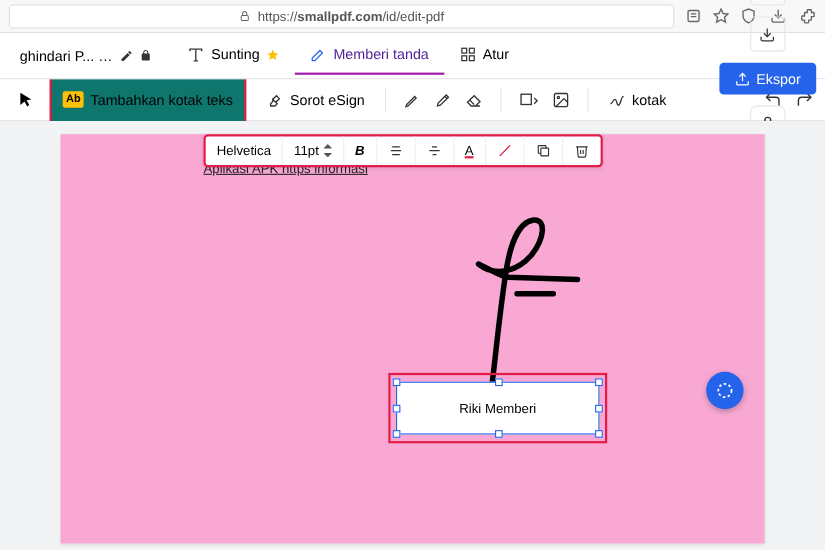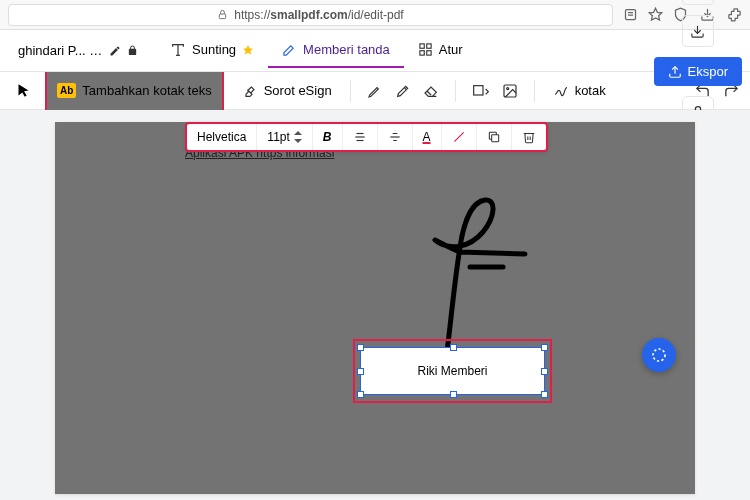--- a/index.html
+++ b/index.html
@@ -17,32 +17,32 @@
 .tool-tabs { display: flex; margin-left: 8px; }
 .tool-tab { display: flex; align-items: center; gap: 6px; padding: 8px 14px; font-size: 13px; cursor: pointer; border-bottom: 2px solid transparent; }
 .tool-tab.active { color: #4c1d95; border-bottom: 2px solid #a21caf; }
 .right-actions { margin-left: auto; display: flex; gap: 10px; align-items: center; flex-direction: column; }
 .btn-icon-sq { width: 32px; height: 32px; border: 1px solid #e5e5e5; border-radius: 4px; display: flex; align-items: center; justify-content: center; cursor: pointer; }
 .btn-primary { background: #2563eb; color: #fff; border-radius: 4px; padding: 7px 14px; display: flex; align-items: center; gap: 6px; cursor: pointer; font-size: 13px; }
 .avatar-btn { width: 32px; height: 32px; border: 1px solid #e5e5e5; border-radius: 6px; display: flex; align-items: center; justify-content: center; }
 
 .second-toolbar { height: 38px; border-bottom: 1px solid #e5e5e5; display: flex; align-items: center; padding: 0 10px; gap: 8px; background: #fff; }
 .cursor-tool { padding: 4px 6px; cursor: pointer; }
-.addtext-btn { display: flex; align-items: flex-end; gap: 6px; padding: 14px 10px; border: 1px solid #d4b200; border-radius: 4px; background: #737373; cursor: pointer; }
+.addtext-btn { display: flex; align-items: flex-end; gap: 6px; padding: 14px 10px; border: 1px solid #d4b200; border-radius: 4px; background: #0f766e; cursor: pointer; }
 .addtext-btn .ab { background: #ffc107; color: #000; font-weight: bold; font-size: 10px; padding: 2px 3px; border-radius: 2px; }
 .highlight-btn { display: flex; align-items: center; gap: 6px; padding: 5px 10px; cursor: pointer; }
 .tool-group { display: flex; gap: 12px; align-items: center; padding: 0 8px; }
 .divider { width: 1px; height: 22px; background: #e5e5e5; }
 .esign-btn { display: flex; align-items: center; gap: 6px; padding: 5px 10px; cursor: pointer; font-size: 13px; }
 .undo-redo { margin-left: auto; display: flex; gap: 12px; }
 
 .highlight-red { border: 2px solid #e11d48; border-radius: 3px; }
 
 .canvas-area { position: relative; height: 390px; background: #f1f3f4; padding: 12px 50px; }
-.page { width: 640px; height: 372px; background: #737373; box-shadow: 0 1px 3px rgba(0,0,0,0.1); position: relative; margin: 0 auto; }
+.page { width: 640px; height: 372px; background: #f9a8d4; box-shadow: 0 1px 3px rgba(0,0,0,0.1); position: relative; margin: 0 auto; }
 
 .float-toolbar { position: absolute; top: 0px; left: 130px; background: #fff; border: 1px solid #e5e5e5; border-radius: 4px; display: flex; align-items: center; box-shadow: 0 1px 4px rgba(0,0,0,0.1); z-index: 5; }
 .float-toolbar .cell { padding: 6px 10px; display: flex; align-items: center; gap: 4px; border-right: 1px solid #eee; font-size: 12px; }
 .float-toolbar .cell:last-child { border-right: none; }
 .float-toolbar.highlight-red { border: 2px solid #e11d48; }
 
 .page-text { position: absolute; top: 24px; left: 130px; font-size: 12px; color: #222; text-decoration: underline; }
 
 .signature { position: absolute; top: 70px; left: 340px; width: 140px; height: 180px; }
 

